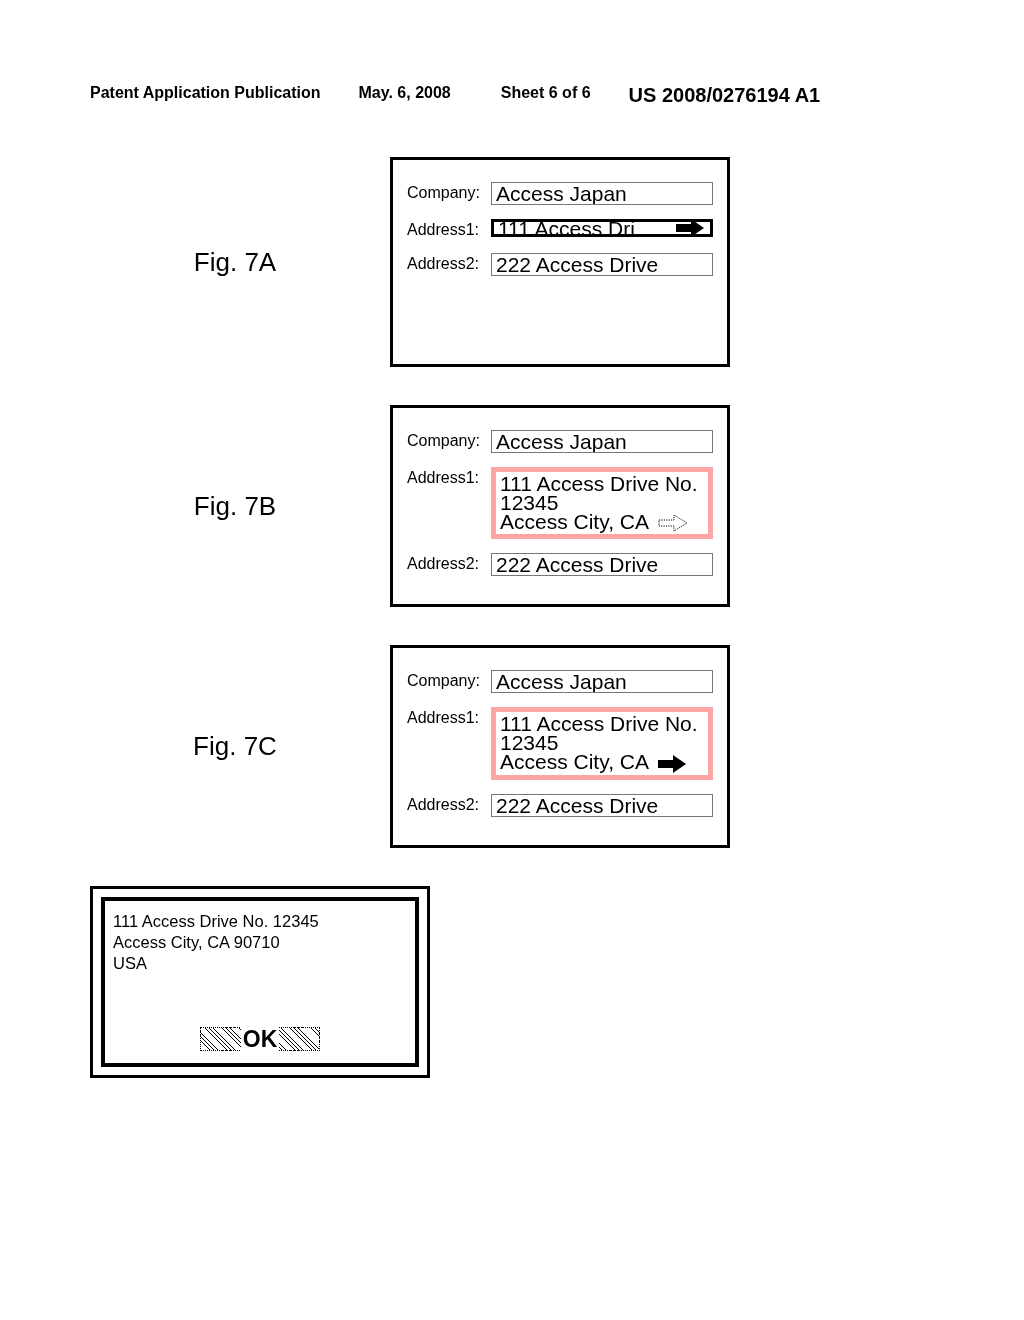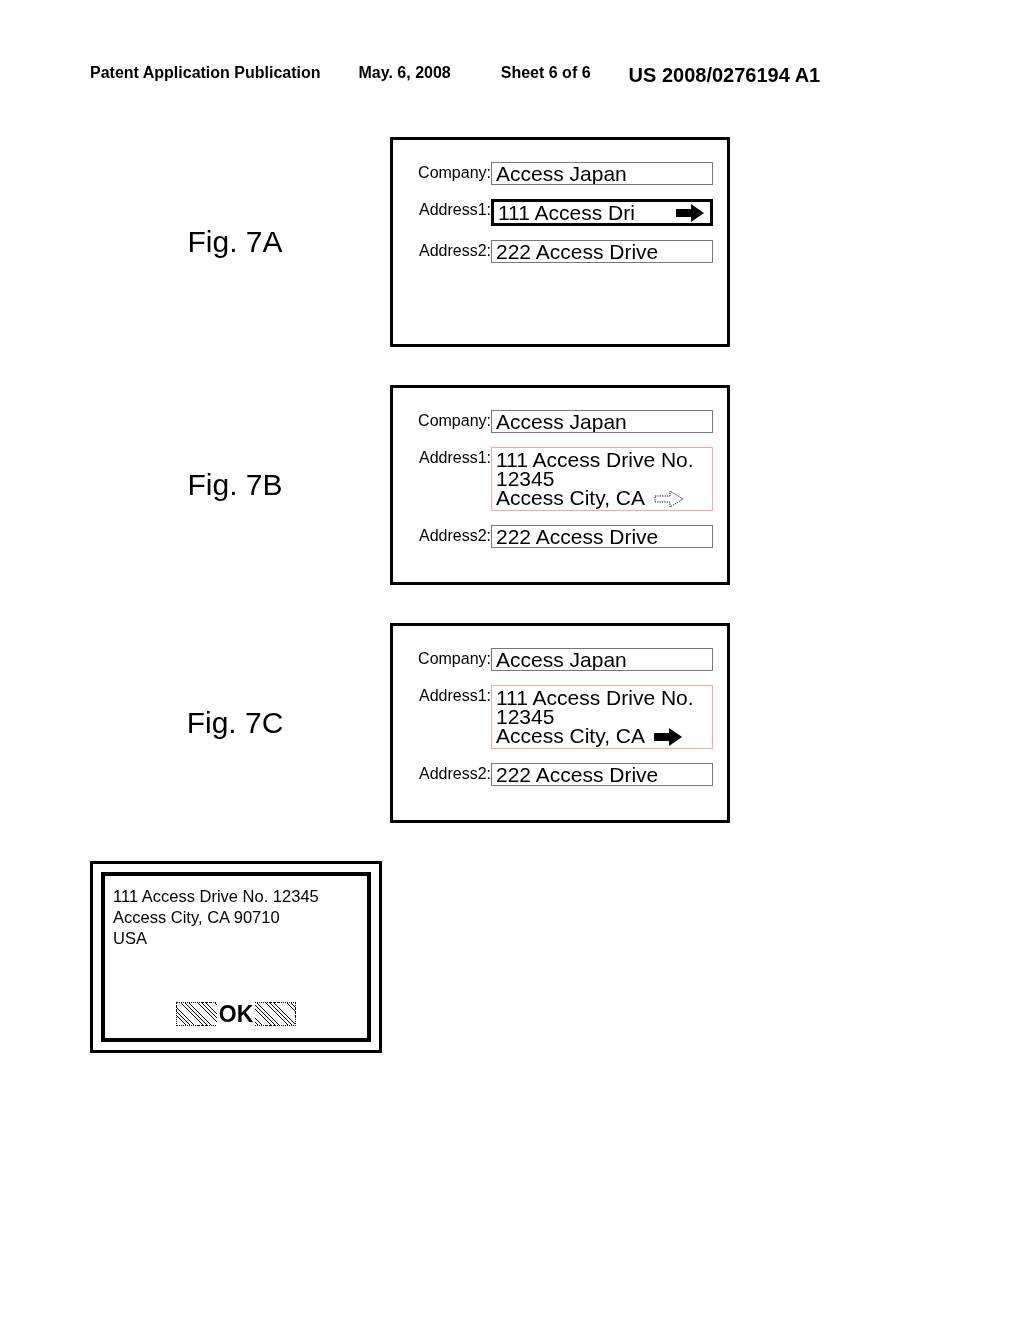--- a/index.html
+++ b/index.html
@@ -5,89 +5,88 @@
   * { box-sizing: border-box; }
   body {
     margin: 0;
     background: #fff;
     font-family: Arial, Helvetica, sans-serif;
     color: #000;
     width: 1024px;
   }
   .page {
     width: 1024px;
-    padding: 64px 90px 40px 90px;
+    padding: 84px 90px 40px 90px;
   }
   .header {
     display: flex;
     font-size: 16px;
     font-weight: bold;
     margin-bottom: 50px;
     gap: 38px;
   }
   .header .date { }
   .header .sheet { margin-left: 12px; }
   .header .num { font-size: 20px; }
 
   .fig-row {
     display: flex;
     align-items: center;
     margin-bottom: 38px;
   }
   .fig-label {
     width: 300px;
-    font-size: 30px;
+    font-size: 26px;
     text-align: center;
     padding-right: 10px;
   }
   .panel {
     width: 340px;
     border: 3px solid #000;
     padding: 14px 14px 14px 14px;
   }
   .panel.tall { height: 210px; }
   .panel.med  { min-height: 200px; }
 
   .form-row {
     display: flex;
     align-items: flex-start;
     margin: 8px 0 14px 0;
     font-size: 16px;
   }
   .form-row .lab {
     width: 84px;
     padding-top: 2px;
-    text-align: right;
   }
   .field {
     border: 1px solid #777;
     height: 23px;
     line-height: 21px;
     padding: 0 4px;
     flex: 1;
     font-size: 21px;
     overflow: hidden;
   }
   .field.focus {
     border: 3px solid #000;
-    height: 27px;
+    height: 18px;
     line-height: 21px;
     display: flex;
     align-items: center;
   }
   .field.multi {
     height: auto;
     min-height: 64px;
     padding: 2px 4px;
     line-height: 19px;
     white-space: normal;
     position: relative;
   }
   .field.focus.multi {
-    border: 1px solid #fca5a5;
+    border: 5px solid #fca5a5;
   }
   .field .txt { flex: 1; overflow: hidden; white-space: nowrap; }
 
   
   .arrow-solid {
     display: inline-block;
     width: 30px; height: 18px;
     position: relative;
     vertical-align: middle;
     margin-left: 4px;
@@ -120,21 +119,21 @@
   }
   .arrow-outline svg { width: 30px; height: 18px; display:block; }
 
   .multi-inner {
     display: block;
     padding-right: 0;
   }
 
   
   .panel-d {
-    width: 292px;
+    width: 340px;
     border: 3px solid #000;
     padding: 8px;
     position: relative;
   }
   .panel-d-inner {
     border: 4px solid #000;
     padding: 10px 8px 14px 8px;
     min-height: 170px;
     font-size: 16.5px;
     line-height: 21px;

